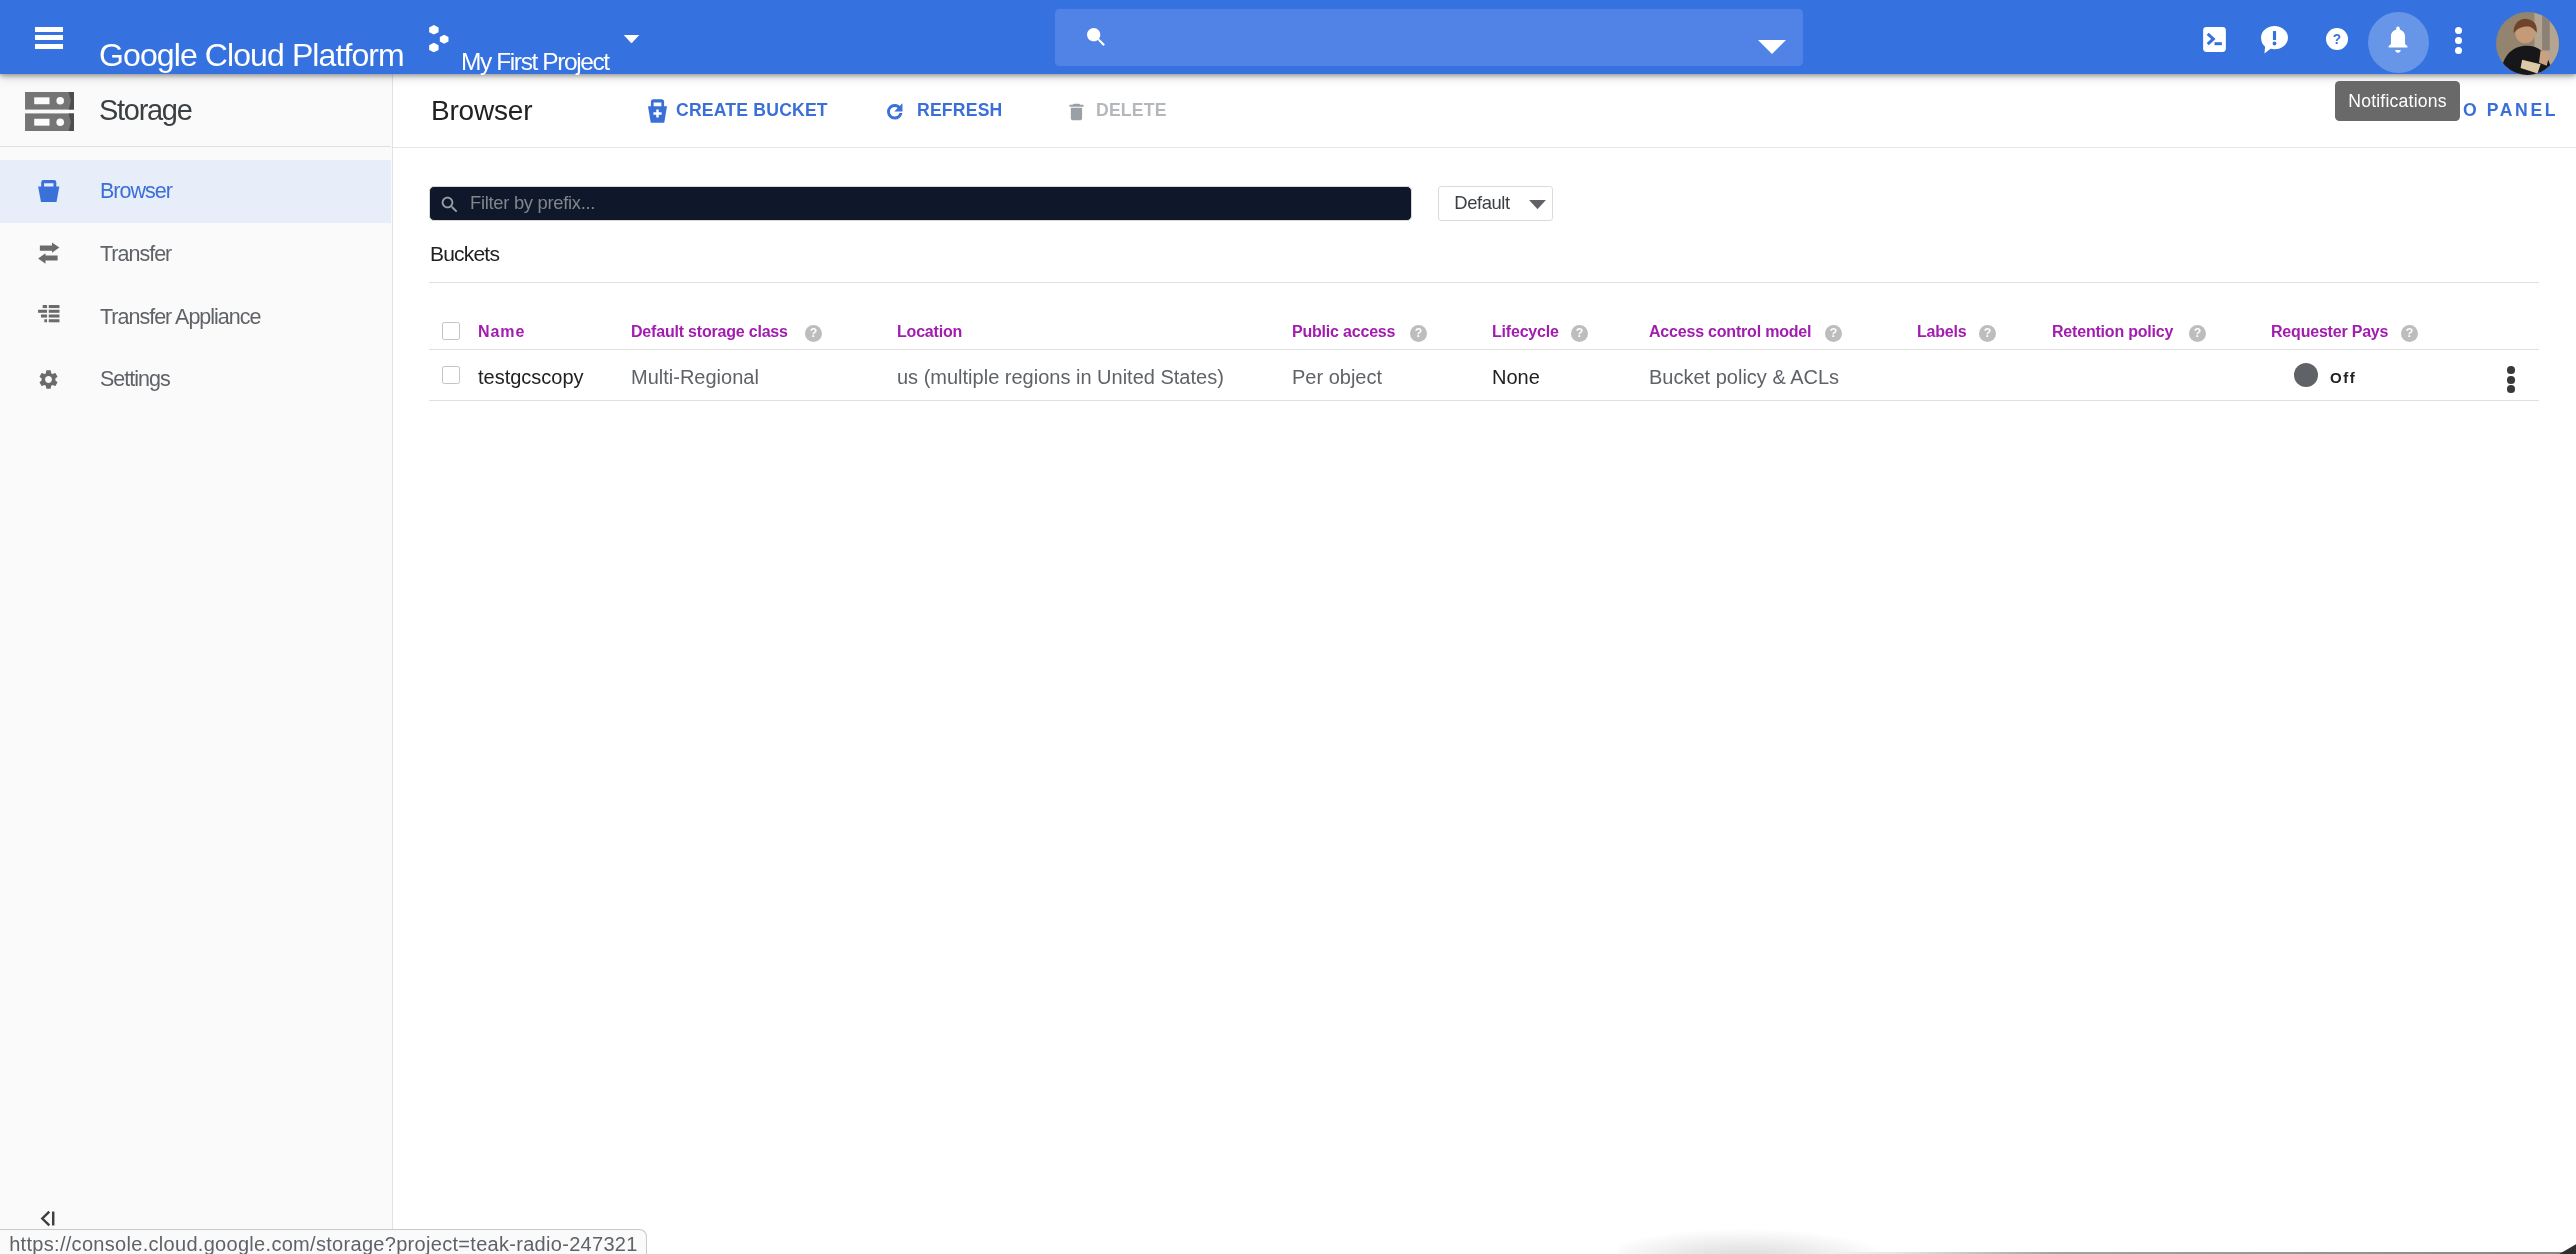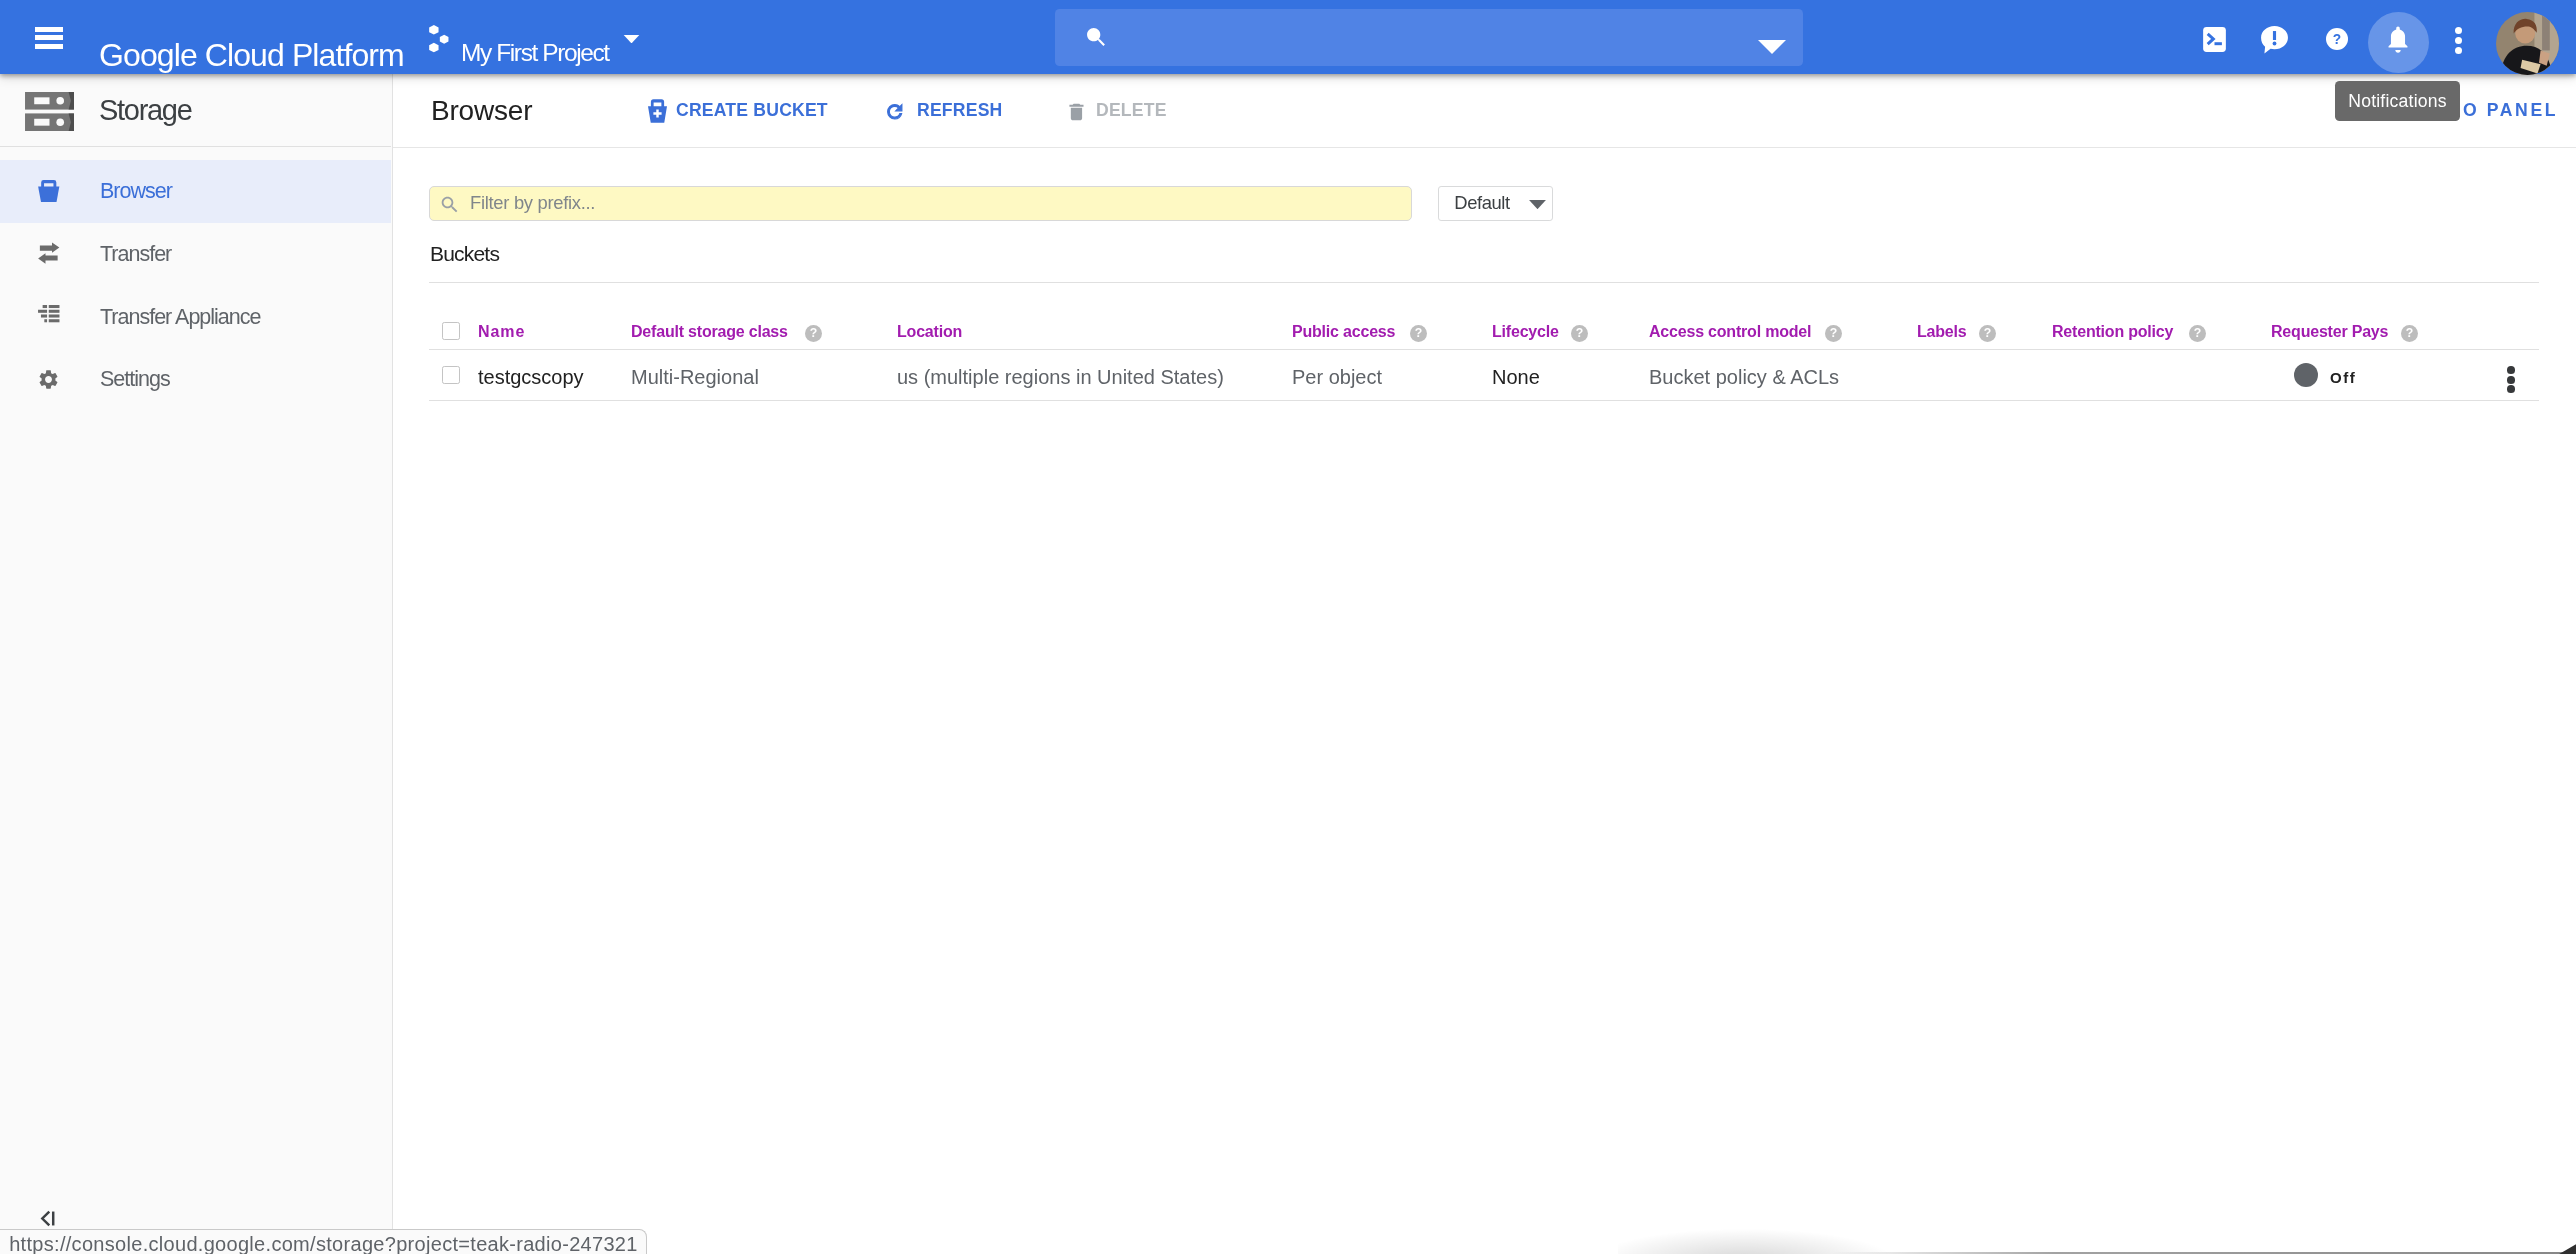--- a/index.html
+++ b/index.html
@@ -8,21 +8,21 @@
   .abs { position:absolute; }
   #page { position:relative; width:2576px; height:1254px; }
 
   
   #header { position:absolute; left:0; top:0; width:2576px; height:74px;
     background:#3572e0; box-shadow:0 2.3px 4.6px rgba(0,0,0,0.34), 0 4.6px 10.7px rgba(0,0,0,0.12); z-index:50; }
   #hamburger div { position:absolute; left:35px; width:28px; height:4.6px; background:#fff; }
   #logo { position:absolute; left:99px; top:0; height:76px; line-height:74px;
     color:#fff; font-size:32px; letter-spacing:-0.9px; padding-top:18px; }
   #projtext { position:absolute; left:461px; top:0; height:80px; line-height:74px;
-    color:#fff; font-size:24.5px; letter-spacing:-1.4px; padding-top:16px; }
+    color:#fff; font-size:24.5px; letter-spacing:-1.4px; padding-top:25px; }
   #searchbox { position:absolute; left:1055px; top:9.2px; width:748px; height:57px;
     background:#5083e5; border-radius:4.6px; }
 
   
   #sidebar { position:absolute; left:0; top:74px; width:393px; height:1180px;
     background:#fafafa; border-right:1.5px solid #e2e2e2; z-index:10; }
   #storagehdr { position:absolute; left:0; top:0; width:391px; height:72px; }
   #storagehdr .t { position:absolute; left:99px; top:0; height:72px; line-height:72px;
     font-size:29px; letter-spacing:-1.3px; color:#3c4043; }
   #sidediv { position:absolute; left:0; top:72px; width:391px; height:0;
@@ -38,21 +38,21 @@
   #toolbar { position:absolute; left:393px; top:74px; width:2183px; height:74px;
     background:#fff; border-bottom:1.5px solid #e6e6e6; z-index:5;}
   #pagetitle { position:absolute; left:38px; top:0; height:73px; line-height:73px;
     font-size:28px; letter-spacing:-0.2px; color:#212121; }
   .tbtn { position:absolute; top:0; height:73px; line-height:73px; font-size:17.6px;
     font-weight:bold; letter-spacing:0.2px; color:#3b6fd8; }
   .tbtn.dis { color:#b4b8bc; }
 
   
   #filterbox { position:absolute; left:429px; top:186px; width:983px; height:35px;
-    border:1.5px solid #d8d8d8; border-radius:5px; background:#fef9c3; }
+    border:1.5px solid #d8d8d8; border-radius:5px; background:#0f172a; }
   #filterbox .ph { position:absolute; left:40px; top:0; height:32px; line-height:32px;
     font-size:18.4px; letter-spacing:-0.3px; color:#80868b; }
   #columnsbtn { position:absolute; left:1438px; top:186px; width:115px; height:35px;
     border:1.5px solid #d9dadb; border-radius:3.1px; background:#fff; }
   #columnsbtn .t { position:absolute; left:15.3px; top:0; height:32px; line-height:32px;
     font-size:18.4px; letter-spacing:-0.4px; color:#3c4043; }
   #bucketslbl { position:absolute; left:430px; top:243px; font-size:21px;
     letter-spacing:-0.8px; color:#212121; line-height:1; }
 
   

